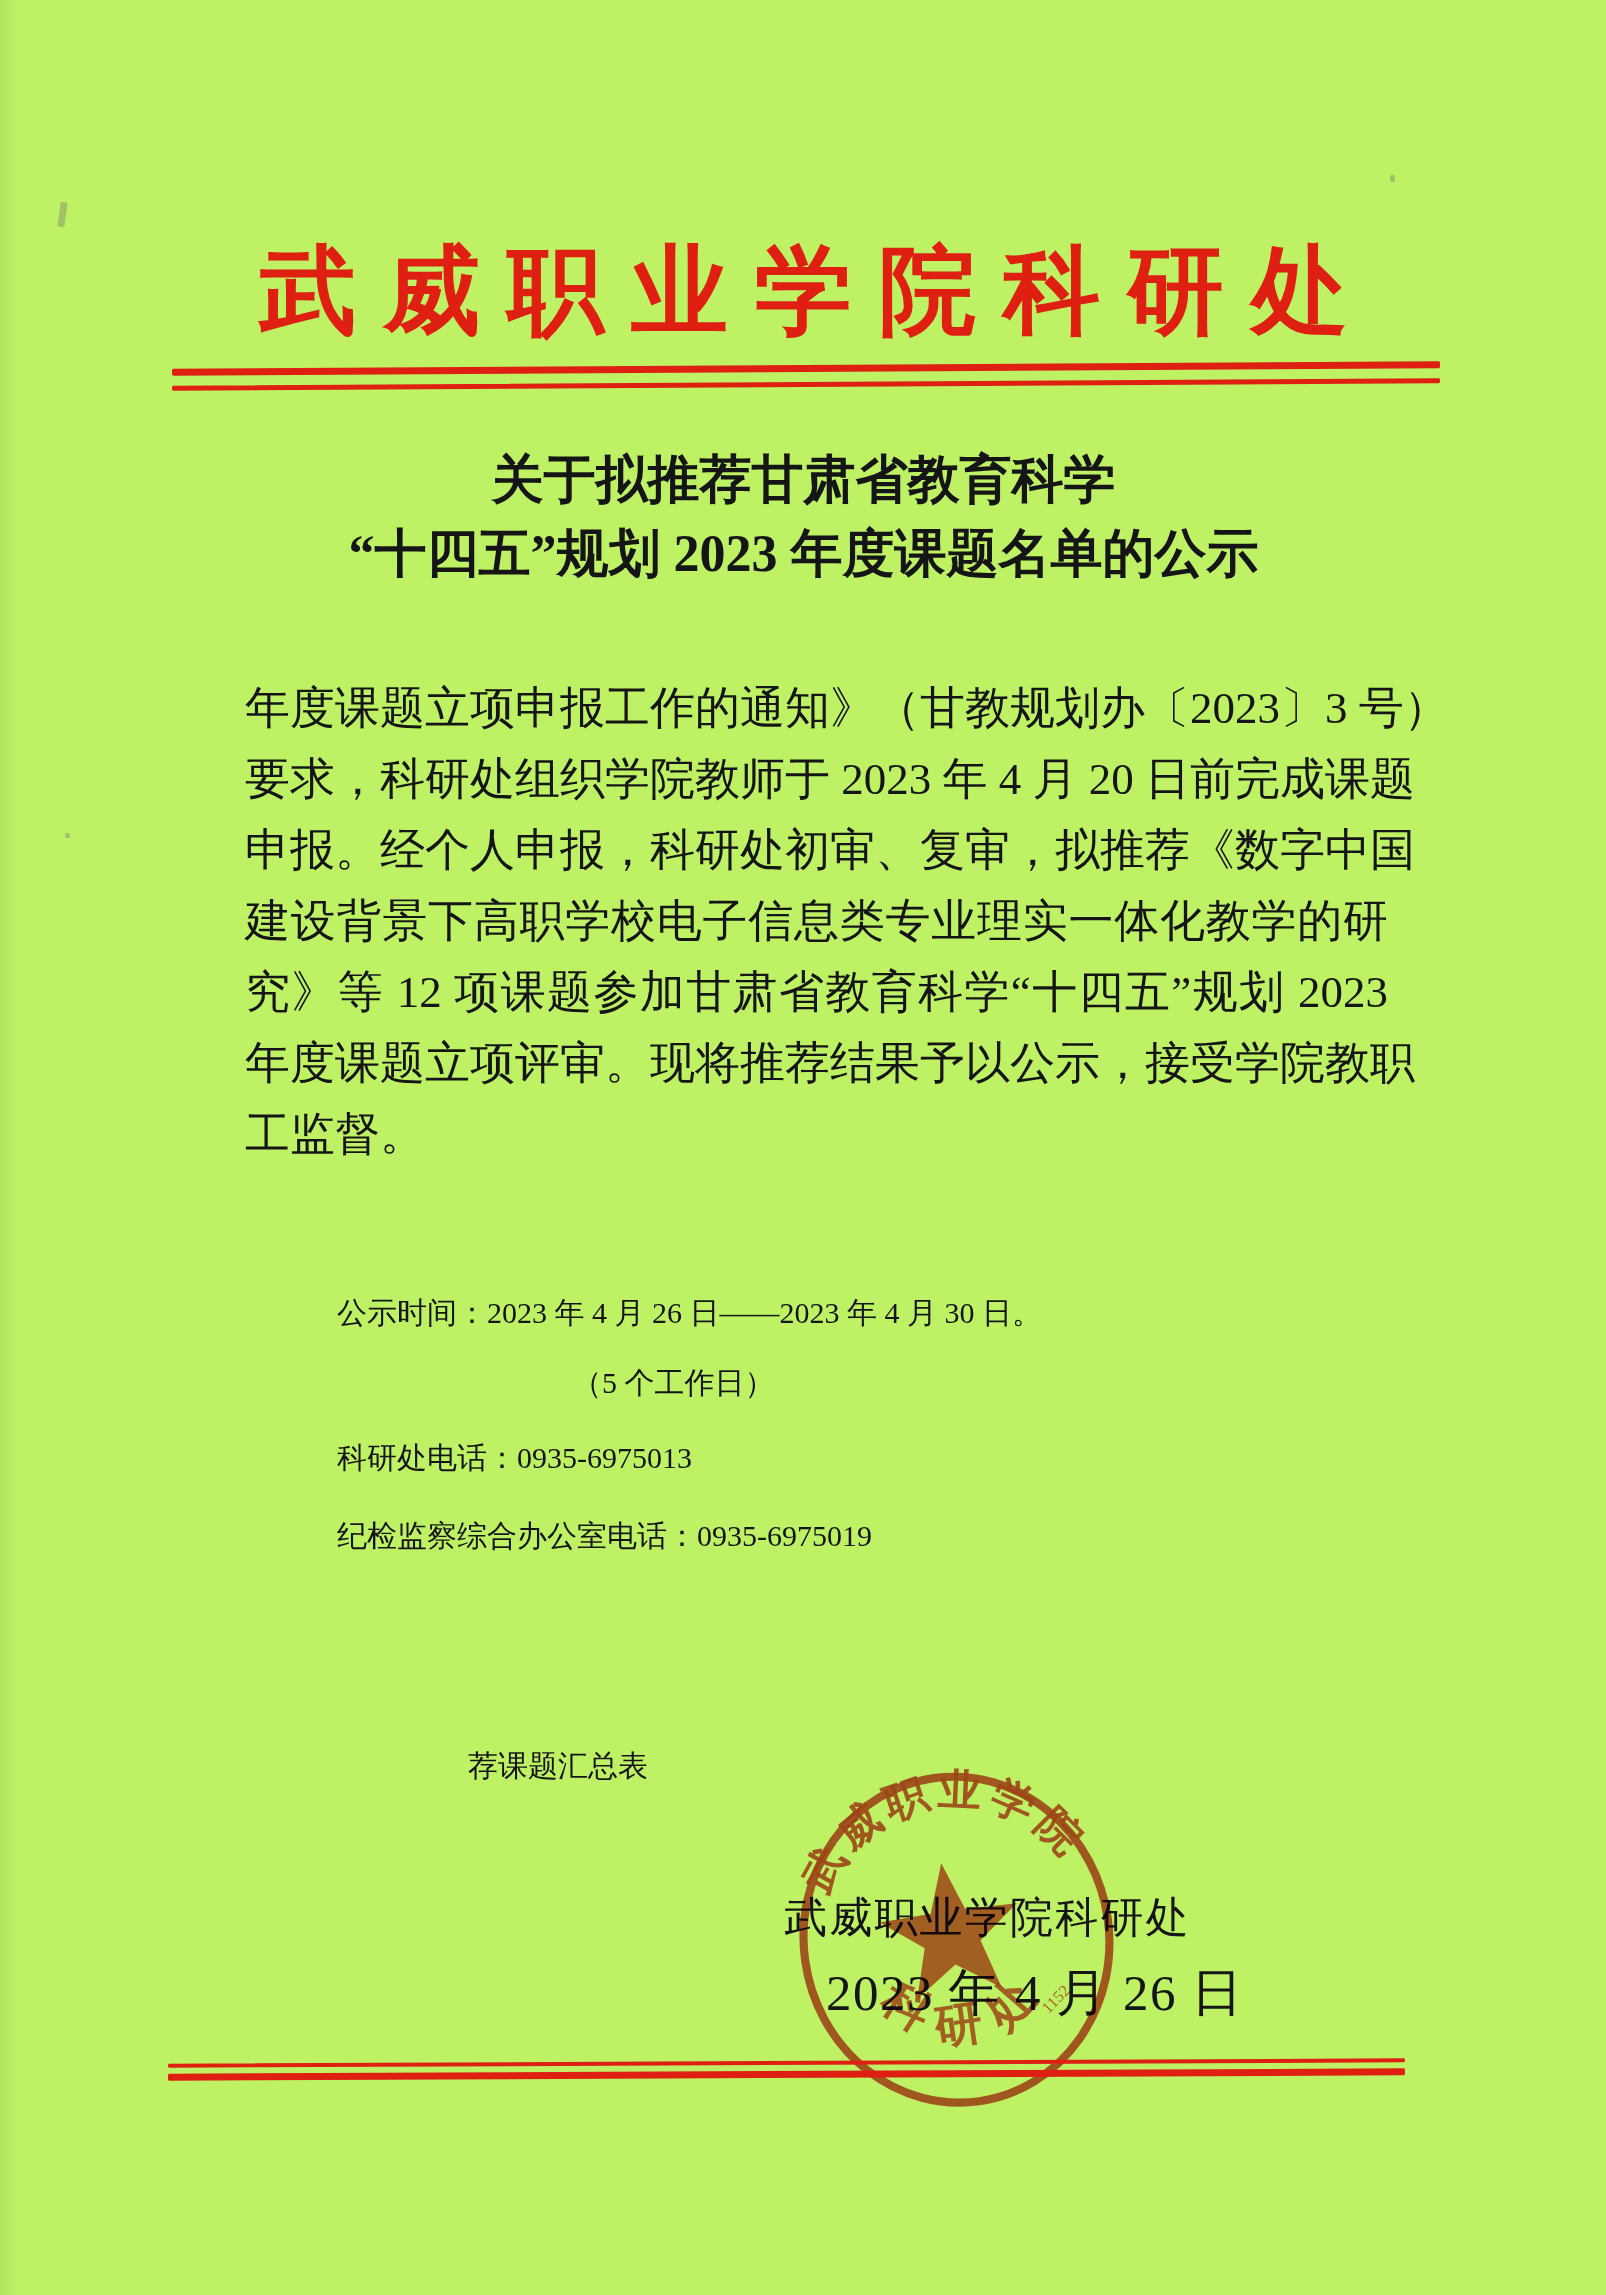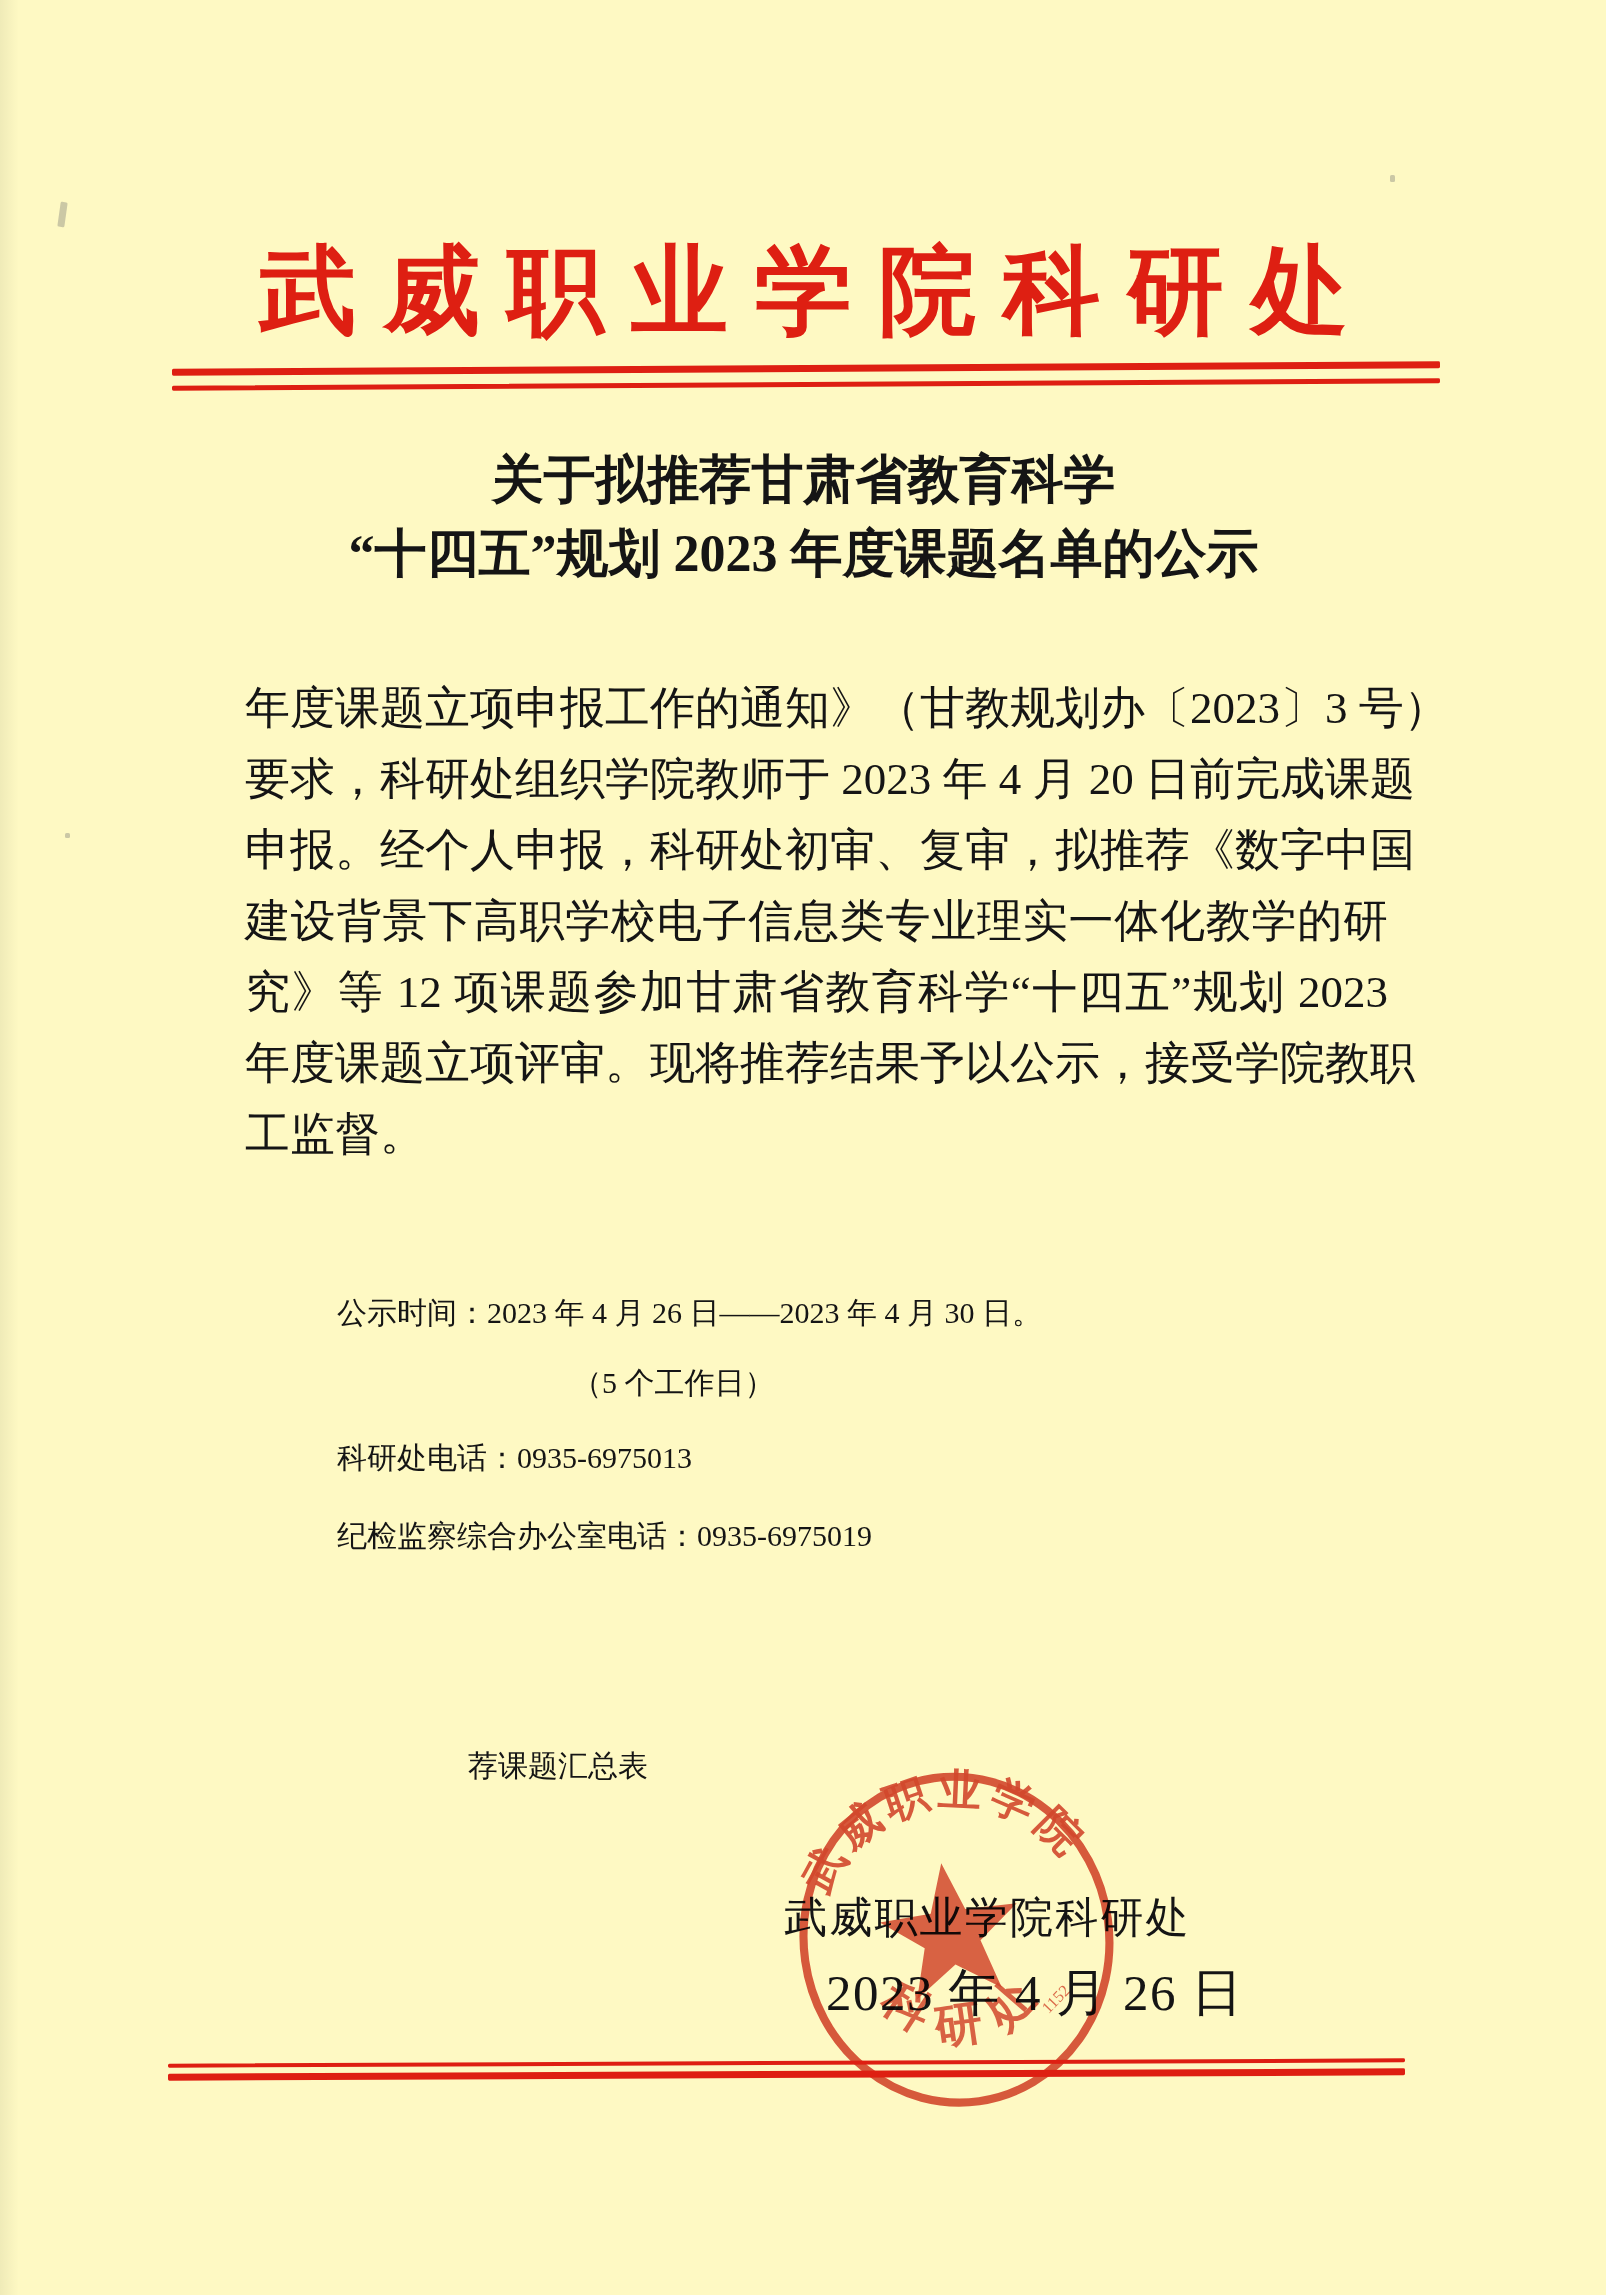--- a/index.html
+++ b/index.html
@@ -1,20 +1,20 @@
 <!DOCTYPE html>
 <html style="font-size:12px"><head>
 <meta charset="utf-8">
 <style>
   html,body{margin:0;padding:0;background:#8a8a8a;}
   .page{
     position:relative;
     width:1607px;height:2295px;
     margin:0 auto;
-    background:#fef9c3;
+    background:#bef264;
     overflow:hidden;
     font-family:"Liberation Serif","DejaVu Serif",serif;
     color:#151515;
   }
   
   .page::before{
     content:"";position:absolute;left:0;top:0;bottom:0;width:19.3px;
     background:linear-gradient(90deg,rgba(0,0,0,.06),rgba(0,0,0,0));
     pointer-events:none;
   }

